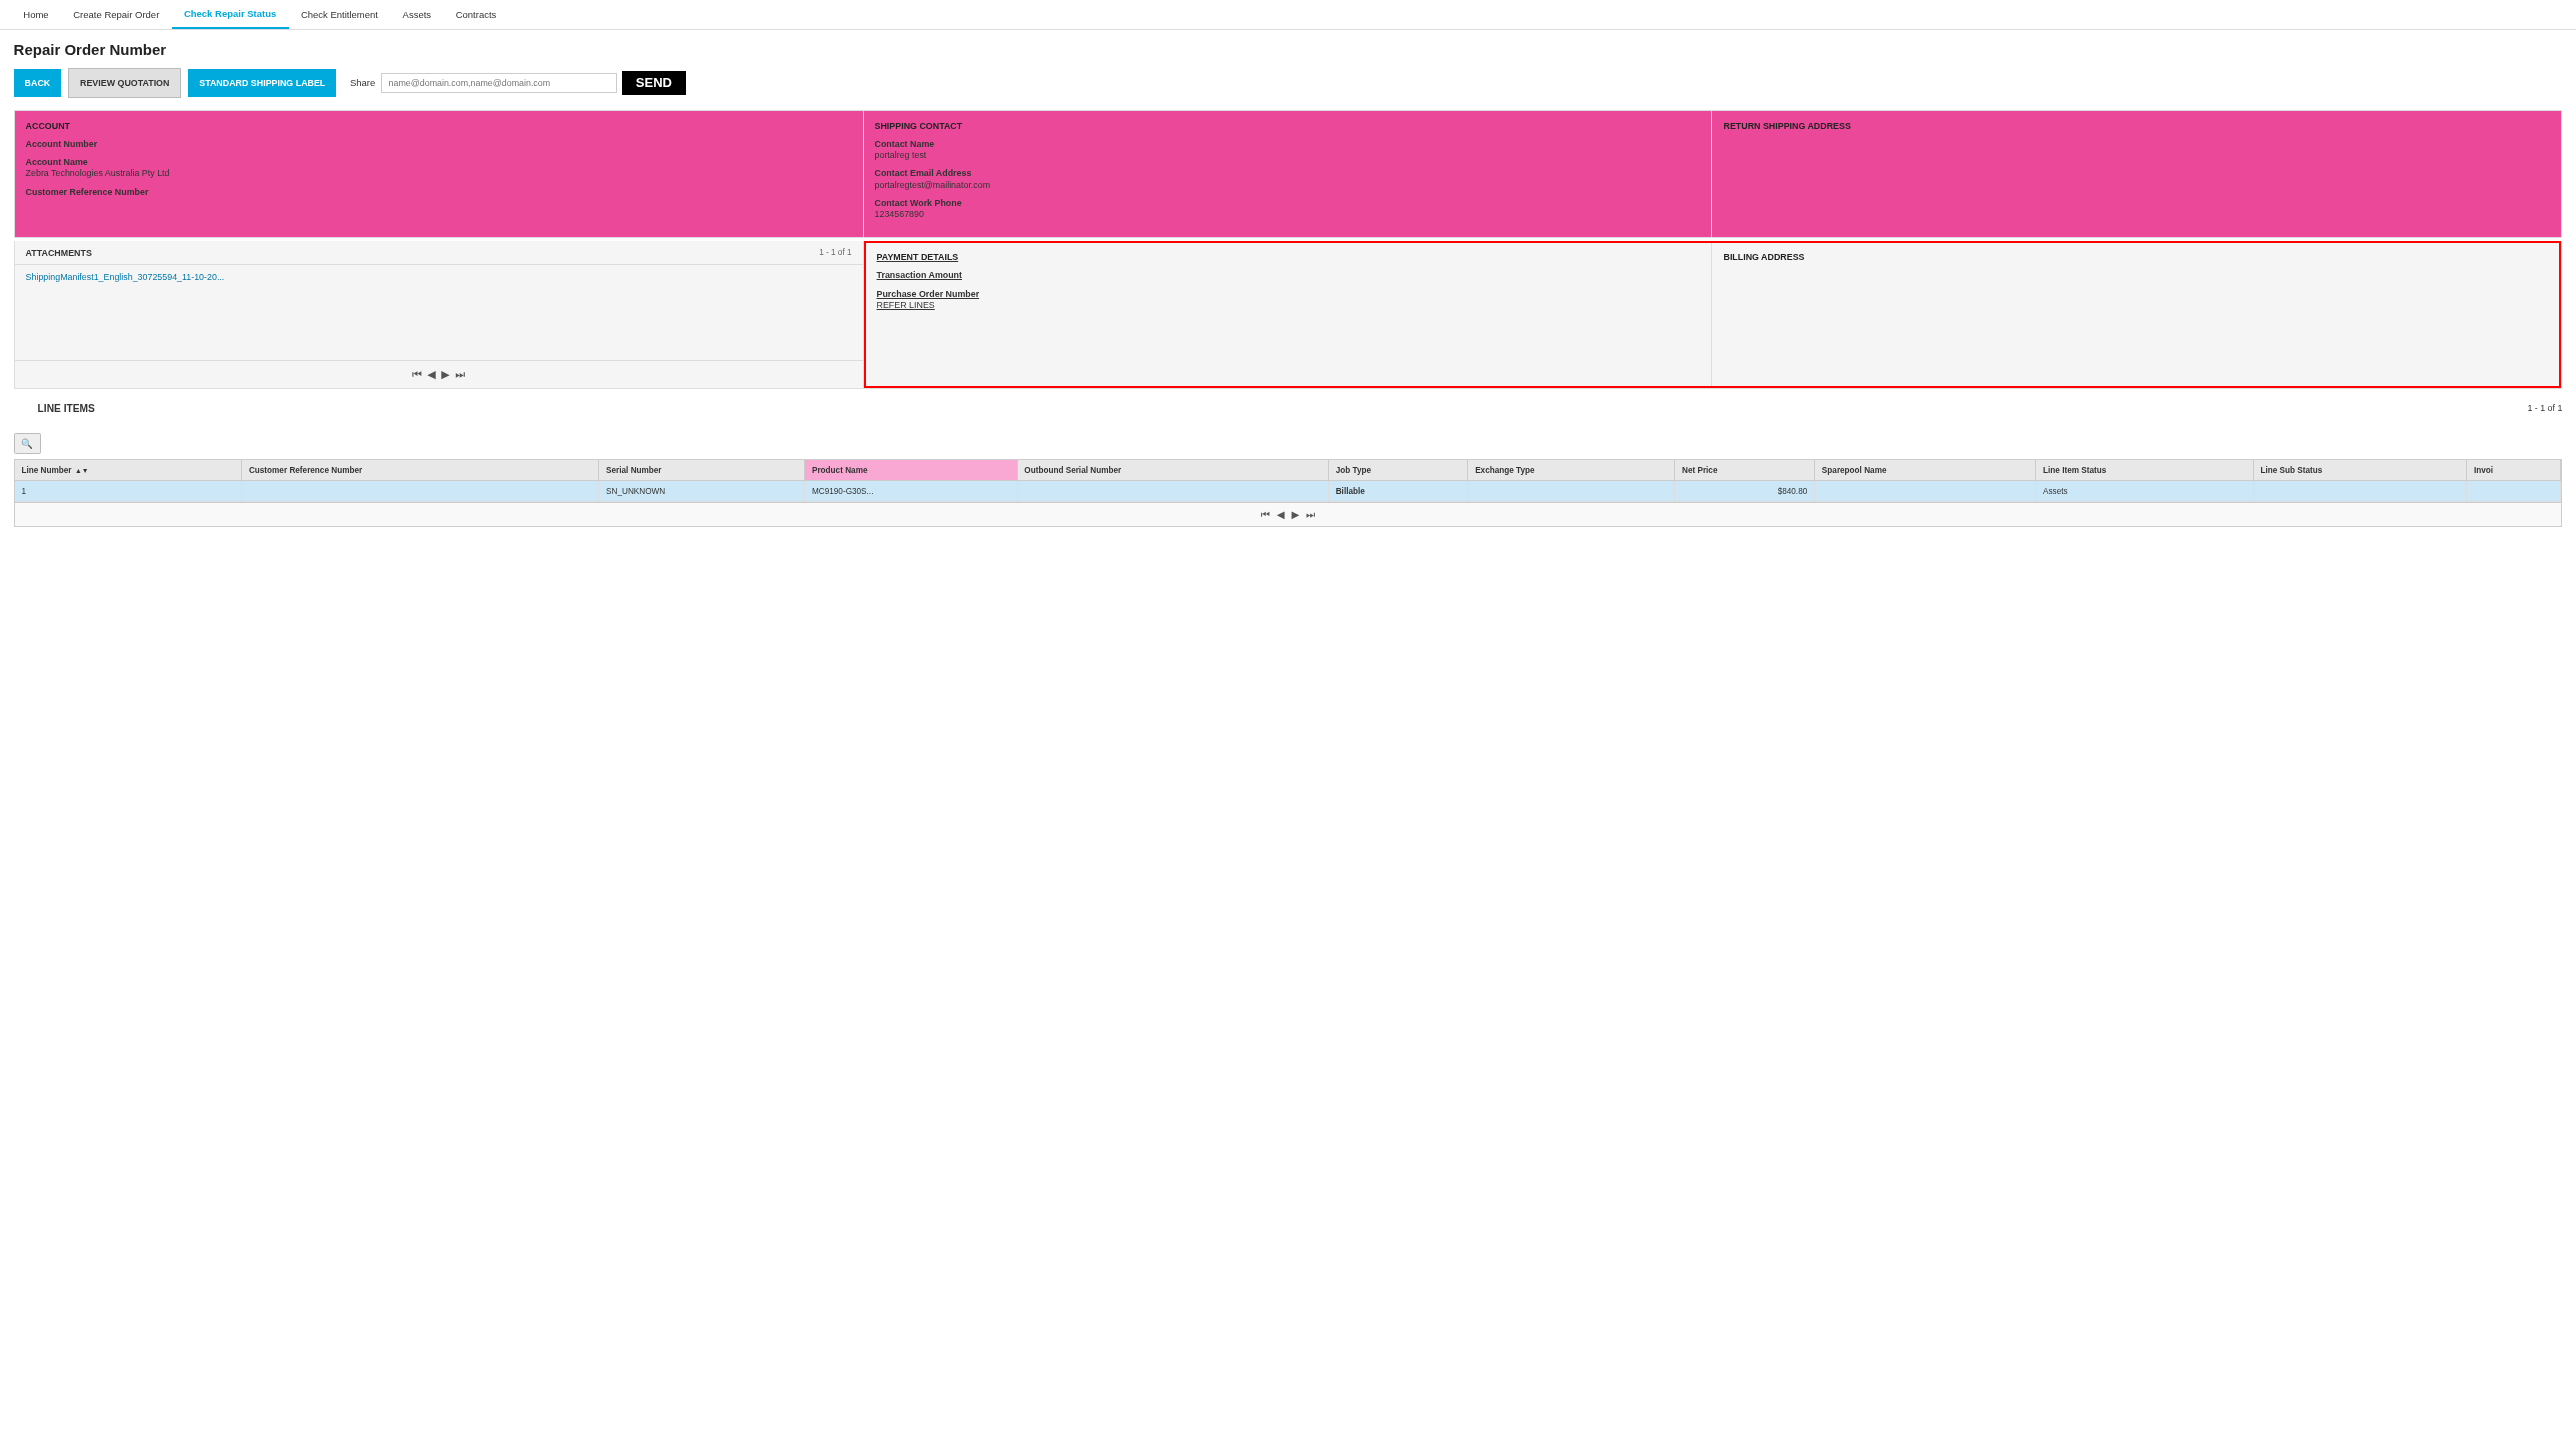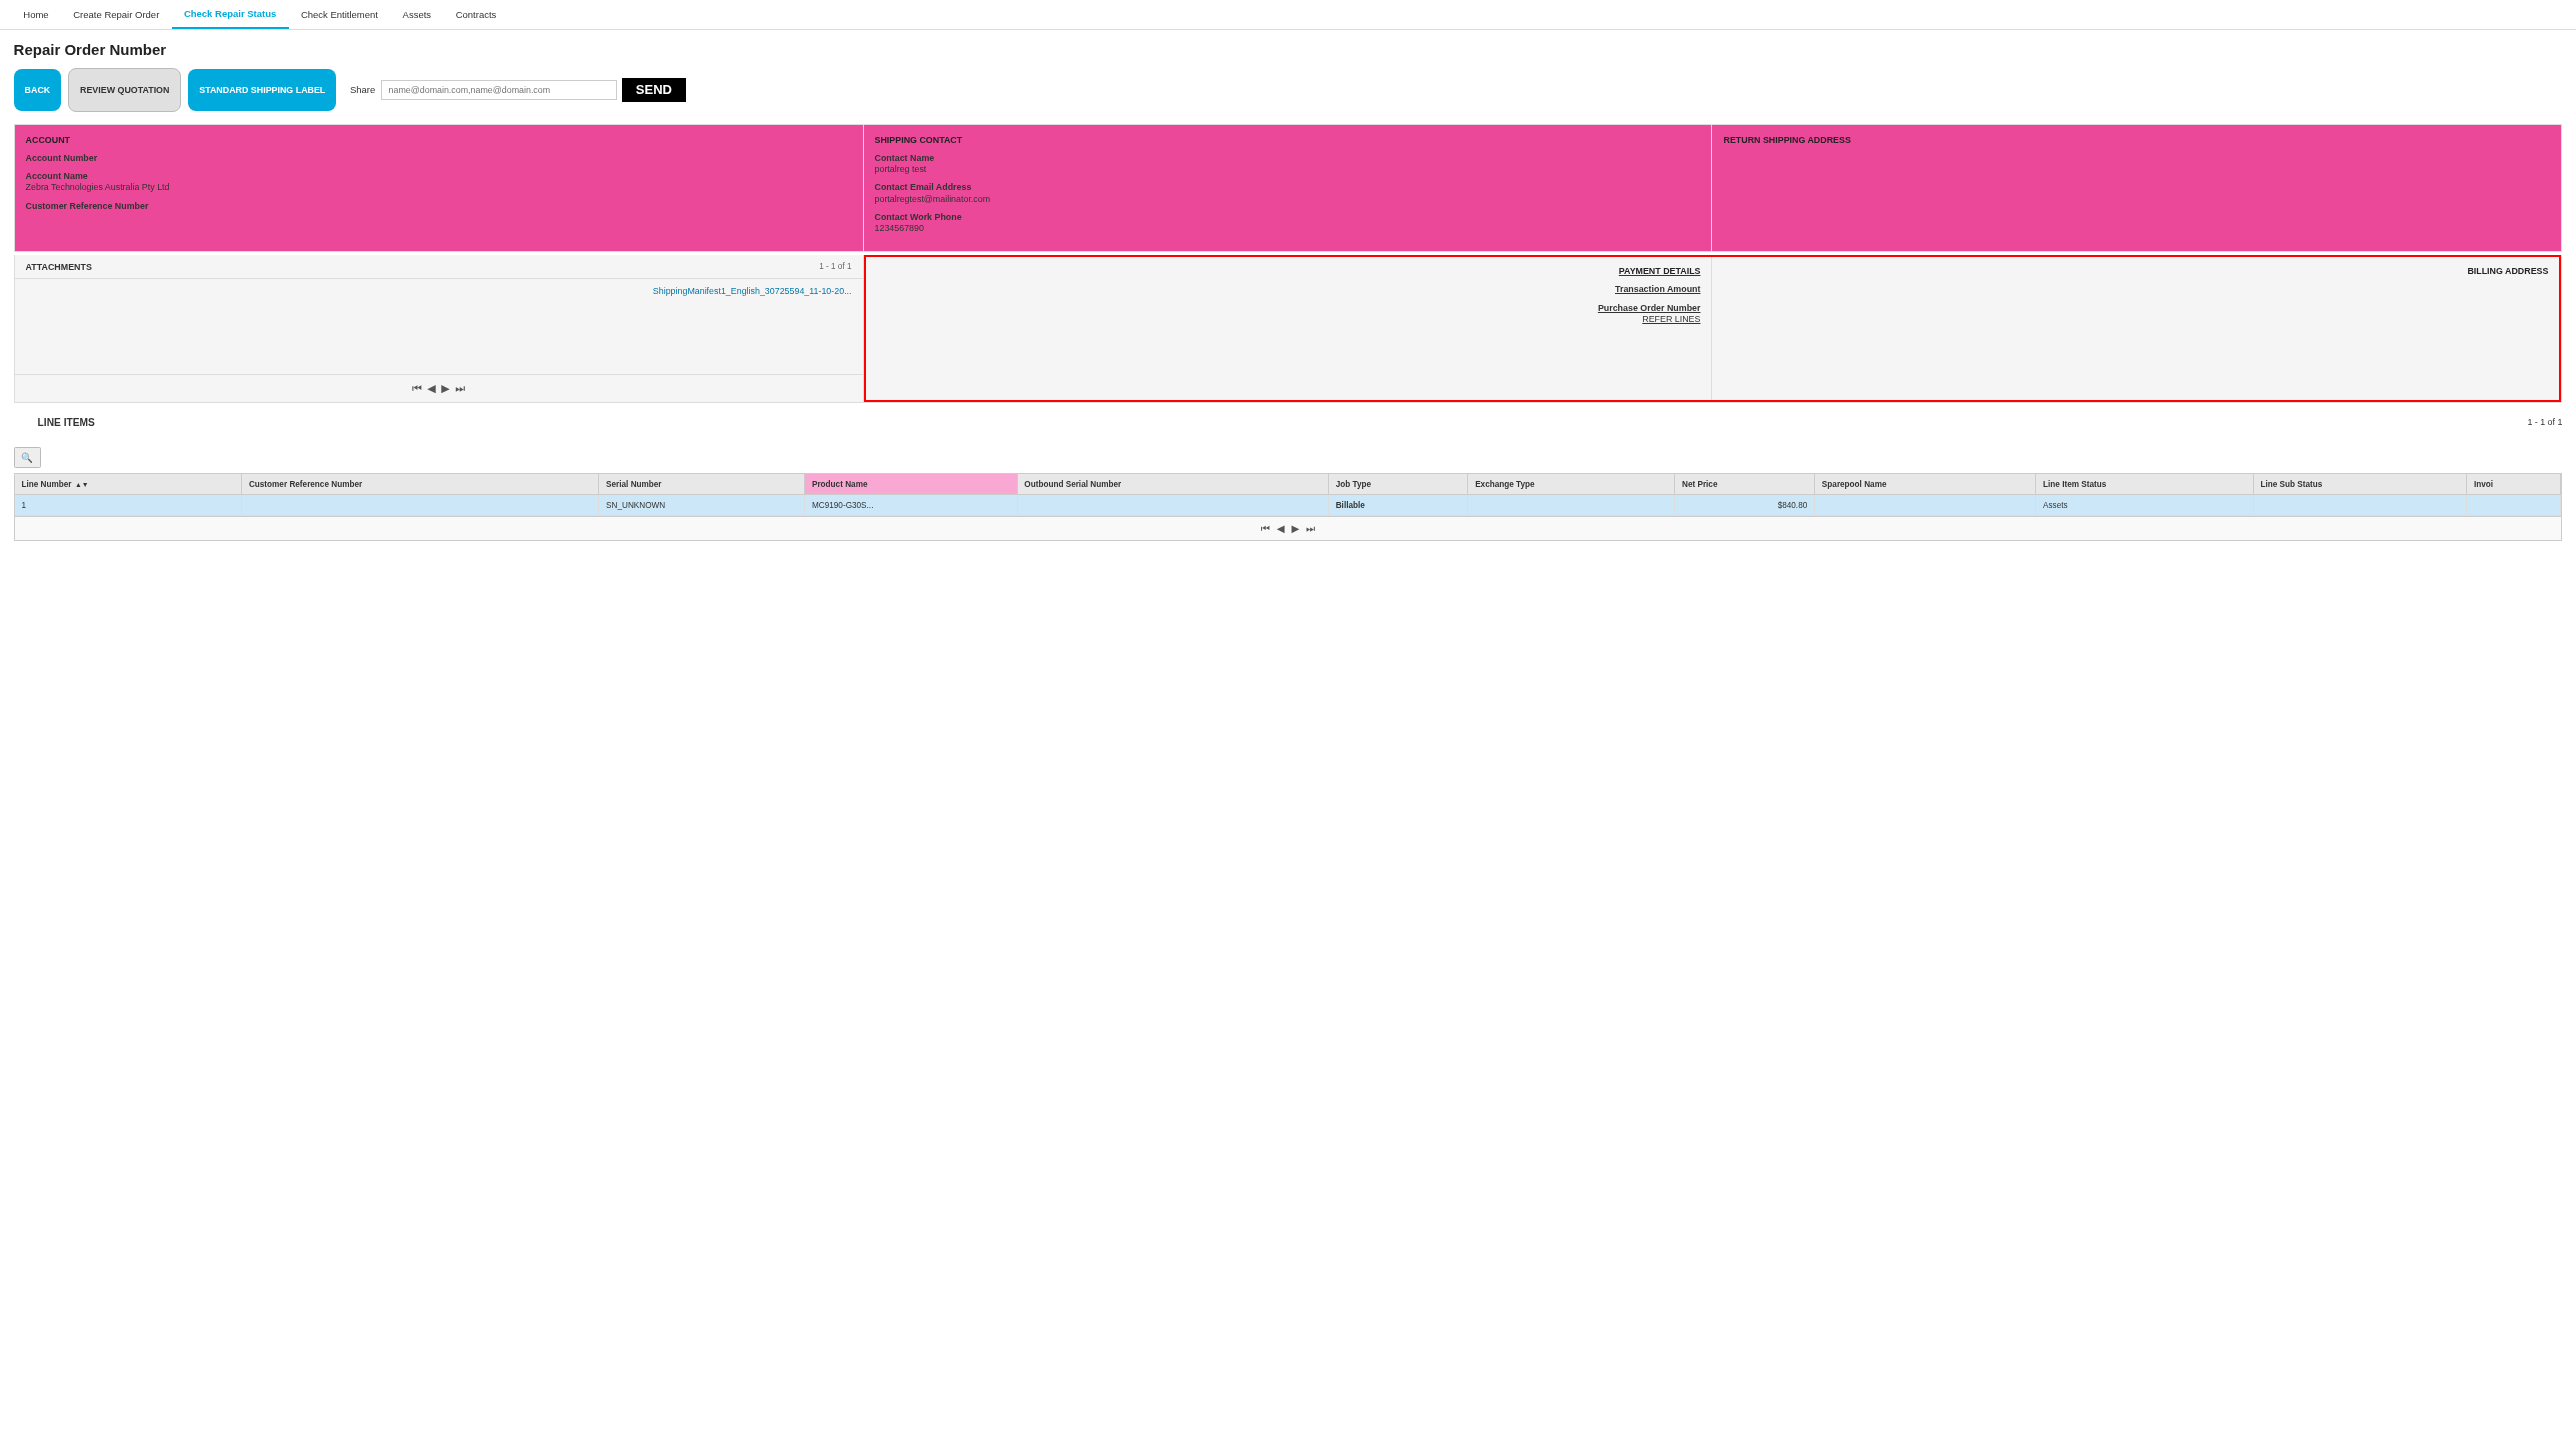--- a/index.html
+++ b/index.html
@@ -32,26 +32,26 @@
 
     
     .toolbar {
       display: flex;
       align-items: center;
       gap: 6.8px;
       margin-bottom: 12.3px;
       flex-wrap: wrap;
     }
     .btn {
-      padding: 16px 11px;
+      padding: 9px 11px;
       border: none;
       cursor: pointer;
       font-size: 8.9px;
       font-weight: bold;
-      border-radius: 8px;
+      border-radius: 0;
     }
     .btn-primary { background: #00aadd; color: #fff; }
     .btn-secondary { background: #e0e0e0; color: #333; border: 0.7px solid #bbb; }
     .share-section {
       display: flex;
       align-items: center;
       gap: 5.5px;
       margin-left: 6.8px;
     }
     .share-label { font-size: 9.5px; font-weight: normal; }
@@ -90,21 +90,20 @@
     .info-field-value { font-size: 8.9px; color: #333; margin-top: 1.4px; }
 
     
     .bottom-grid {
       display: grid;
       grid-template-columns: 1fr 1fr 1fr;
       gap: 0;
       border: 0.7px solid #ddd;
       border-top: none;
       margin-bottom: 13.6px;
-      text-align: right;
     }
     .attachments-section {
       border-right: 0.7px solid #ddd;
       background: #f5f5f5;
     }
     .attachments-header {
       display: flex;
       justify-content: space-between;
       align-items: center;
       padding: 6.8px 11px;

